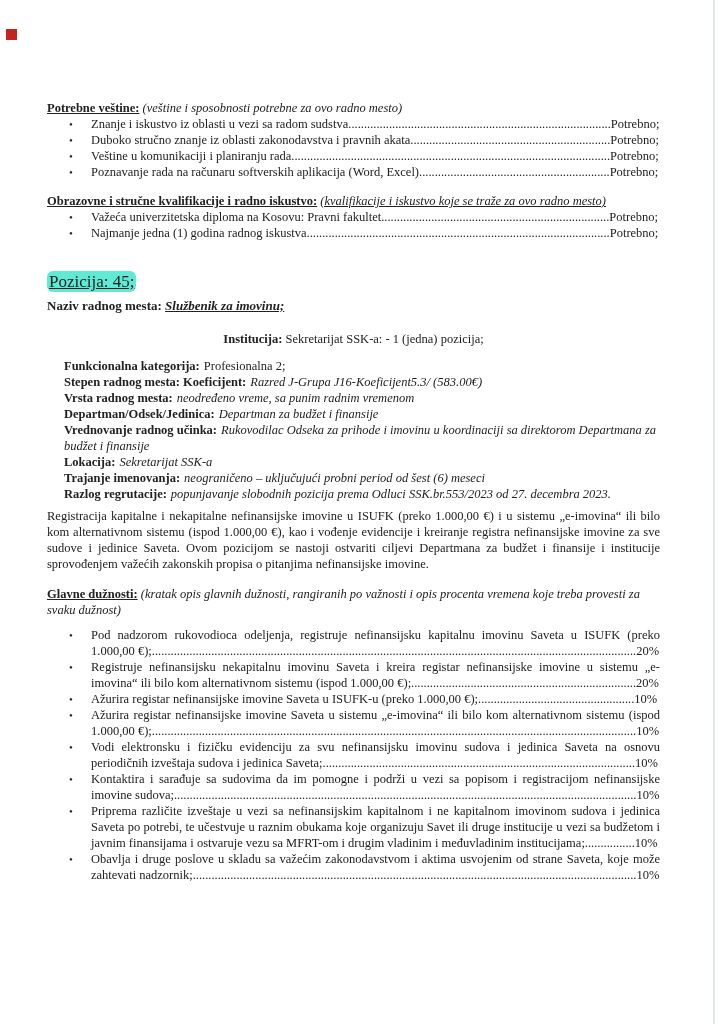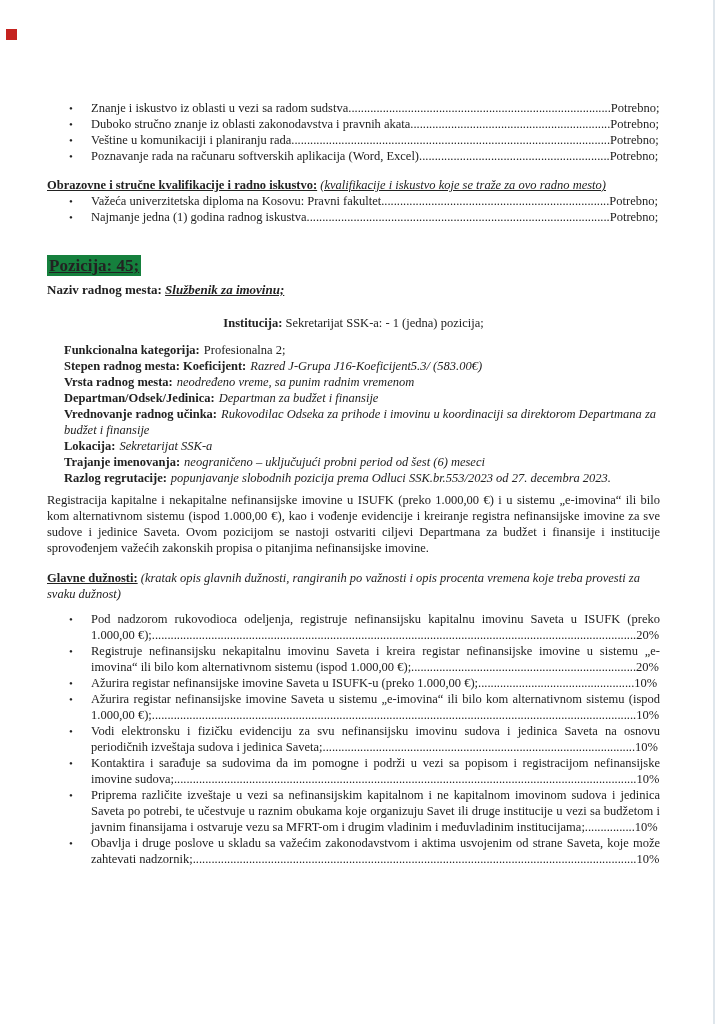--- a/index.html
+++ b/index.html
@@ -36,43 +36,45 @@
   ul.dotted-list li { display: flex; line-height: 16px; }
   .bullet { flex: none; width: 22px; font-size: 11px; }
   .li-body { flex: 1 1 auto; text-align: justify; min-width: 0; }
   .dotfill { white-space: normal; word-break: break-all; }
   .gap-sm { margin-top: 13px; }
   .position-head {
     margin-top: 30px;
     font-size: 17px; line-height: 22px;
   }
   .position-head .hl {
-    background: #15803d;
-    font-weight: bold; text-decoration: underline;
+    background: #5eead4;
+    font-weight: normal; text-decoration: underline;
     padding: 1px 2px;
+    border-radius: 6px;
   }
   .naziv { margin-top: 4px; font-size: 13px; line-height: 17px; }
   .institucija { margin-top: 17px; text-align: center; }
   .fields { margin-top: 11px; }
   .fields p { line-height: 16px; margin-left: 17px; }
   .f-label { font-weight: bold; margin-right: 4px; }
   .goal { margin-top: 6px; }
   .goal .body { text-align: justify; }
   .duties { margin-top: 14px; }
   .duties ul { margin-top: 9px; }
 </style>
 </head>
 <body>
 
 <div class="red-marker" style="background: rgb(197, 35, 31);"></div>
 <div class="edge-line"></div>
 
 <div class="content">
 
   <section>
+    <p class="sec-head"><span class="b u">Potrebne veštine:</span> <span class="i">(veštine i sposobnosti potrebne za ovo radno mesto)</span></p>
     <ul class="dotted-list">
 
         <li>
           <span class="bullet">•</span>
           <div class="li-body"><span>Znanje i iskustvo iz oblasti u vezi sa radom sudstva</span><span class="dotfill">....................................................................................</span><span>Potrebno;</span></div>
         </li>
 
         <li>
           <span class="bullet">•</span>
           <div class="li-body"><span>Duboko stručno znanje iz oblasti zakonodavstva i pravnih akata</span><span class="dotfill">................................................................</span><span>Potrebno;</span></div>

